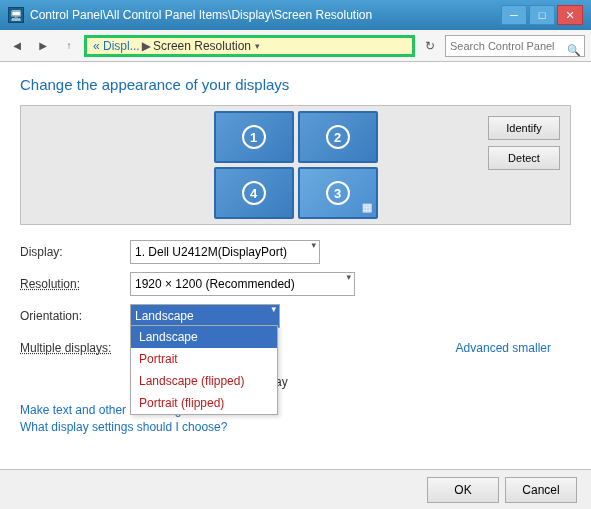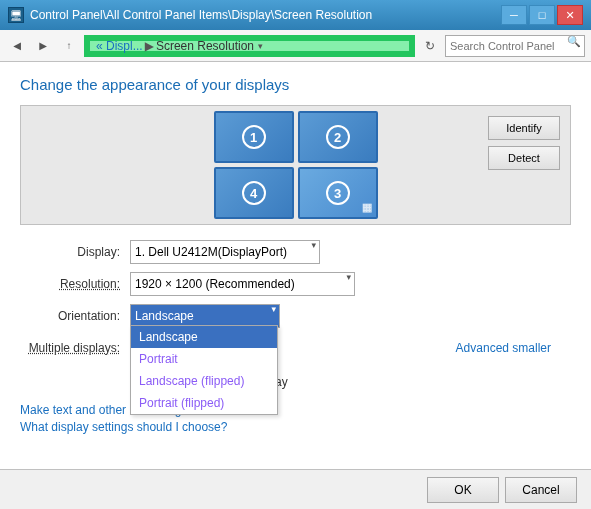--- a/index.html
+++ b/index.html
@@ -75,22 +75,22 @@
       border-radius: 2px;
       display: flex;
       align-items: center;
       justify-content: center;
       cursor: pointer;
       font-size: 10px;
       color: #555;
     }
     .breadcrumb-bar {
       flex: 1;
-      background: #86efac;
-      border: 6px solid #22c55e;
+      background: #fef9c3;
+      border: 3px solid #22c55e;
       height: 22px;
       display: flex;
       align-items: center;
       padding: 0 6px;
       font-size: 12px;
     }
     .breadcrumb-item {
       color: #1a70c0;
     }
     .breadcrumb-sep { color: #555; margin: 0 2px; }
@@ -114,21 +114,21 @@
       width: 140px;
       height: 22px;
       border: 1px solid #aaa;
       padding: 0 20px 0 4px;
       font-size: 11px;
       color: #aaa;
     }
     .search-icon-wrap {
       position: relative;
       display: flex;
-      align-items: flex-start;
+      align-items: flex-end;
     }
     .search-icon-wrap .search-icon {
       position: absolute;
       right: 4px;
       color: #555;
       font-size: 11px;
     }
 
     
     .main-content {
@@ -222,21 +222,20 @@
       gap: 6px;
     }
     .form-row {
       display: flex;
       align-items: center;
       min-height: 26px;
       position: relative;
     }
     .form-label {
       width: 110px;
-      text-align: right;
       padding-right: 10px;
       color: #333;
       font-size: 12px;
     }
     .form-label.underline {
       text-decoration: underline;
       text-decoration-style: dotted;
     }
     .form-control {
       height: 24px;
@@ -258,21 +257,21 @@
       width: 148px;
       background: white;
       border: 1px solid #aaa;
       z-index: 100;
       box-shadow: 2px 2px 4px rgba(0,0,0,0.15);
     }
     .dropdown-item {
       padding: 4px 8px;
       font-size: 12px;
       cursor: pointer;
-      color: #8b5cf6;
+      color: #b91c1c;
     }
     .dropdown-item.selected {
       background: #3a70c0;
       color: white;
     }
 
     
     .checkbox-row {
       display: flex;
       align-items: center;

